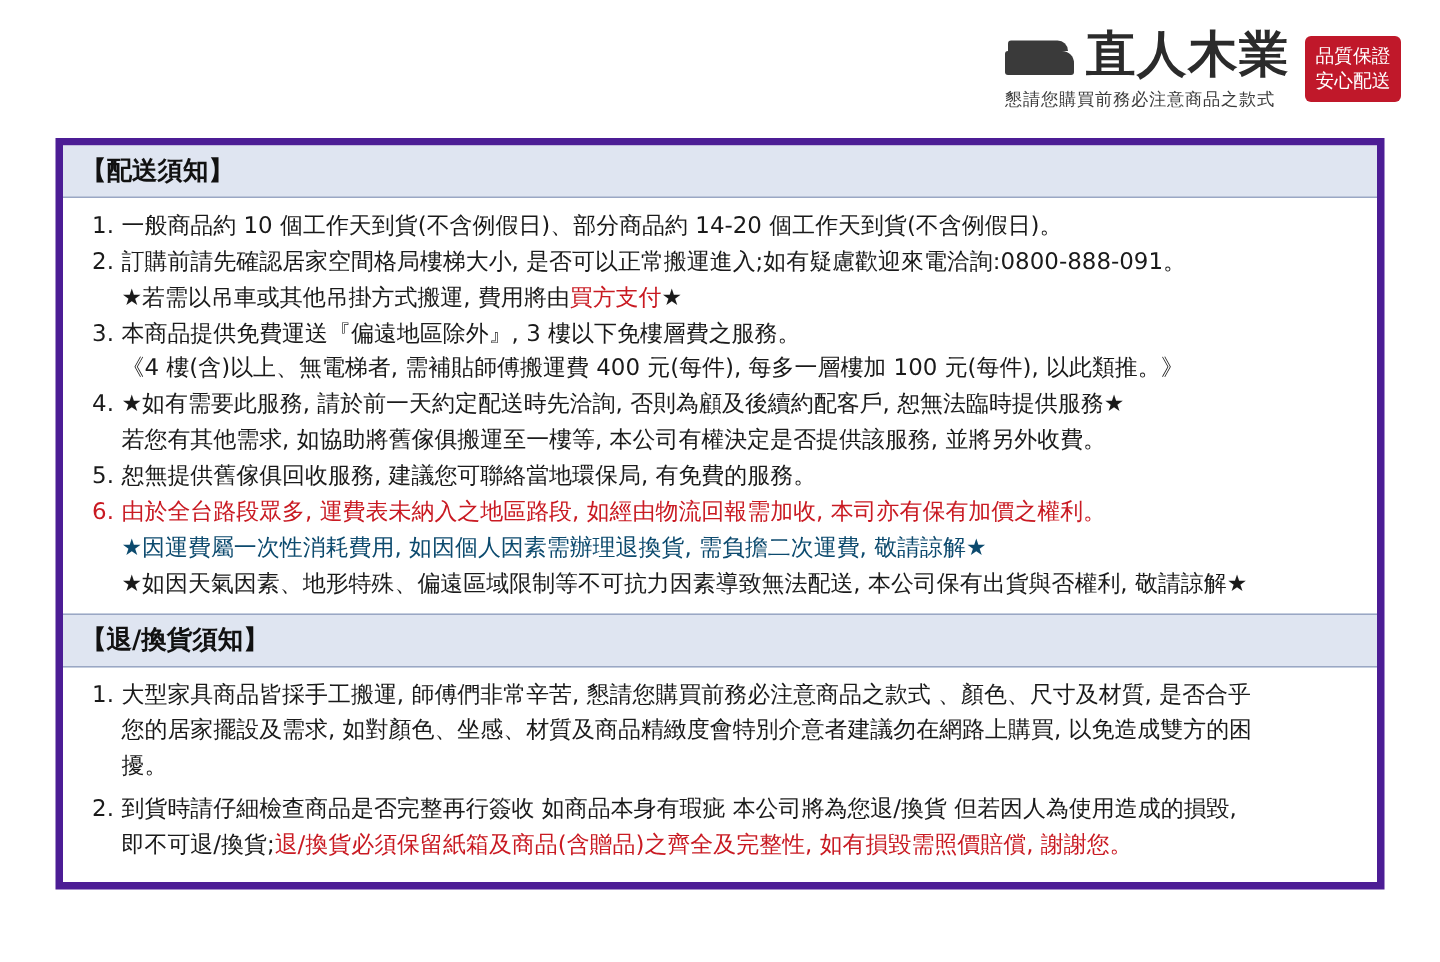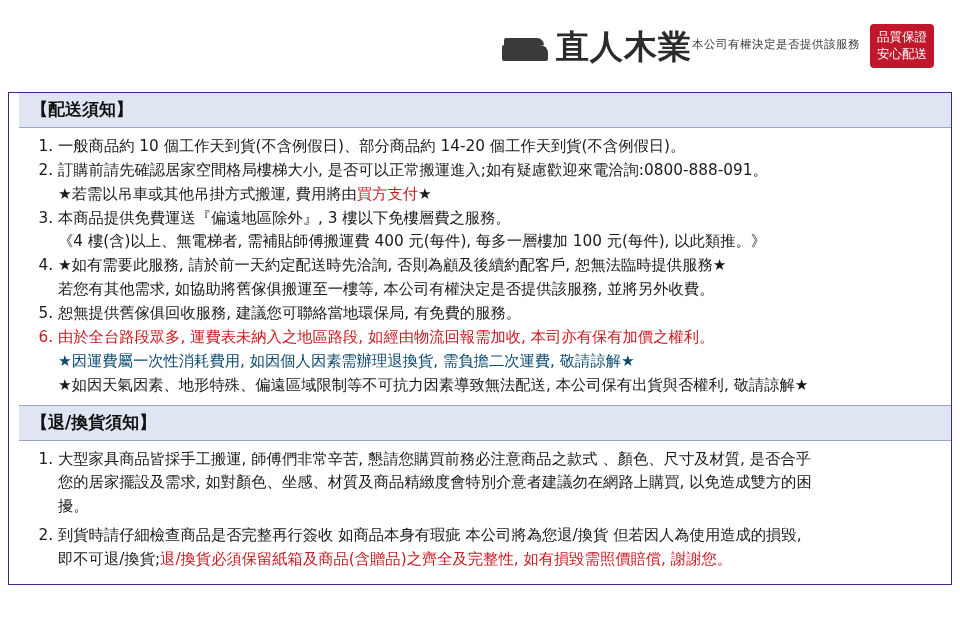--- a/index.html
+++ b/index.html
@@ -24,21 +24,21 @@
     justify-content: flex-end;
     padding-right: 26px;
   }
   .logo-wrap {
     display: flex;
     align-items: center;
     gap: 10px;
   }
   .logo-main {
     display: flex;
-    flex-direction: row;
+    flex-direction: column;
     align-items: flex-start;
   }
   .logo-row {
     display: flex;
     align-items: flex-end;
     gap: 8px;
   }
   .logo-mark {
     width: 46px; height: 30px;
     position: relative;
@@ -69,24 +69,23 @@
     border-radius: 4px;
     padding: 5px 7px 6px 7px;
     font-size: 12.5px;
     line-height: 1.32;
     text-align: center;
   }
 
   
   .frame {
     position: relative;
-    margin: 0 8px;
-    border: 1px solid #4c1d95;
+    margin: 0 37px;
+    border: 5px solid #4c1d95;
     background: #ffffff;
-    padding-left: 10px;
   }
   .section-head {
     background: #dfe5f1;
     border-bottom: 1px solid #9aa7c4;
     padding: 5px 12px 6px 12px;
     font-size: 17px;
     font-weight: bold;
     color: #111111;
   }
   .section-head.second {
@@ -135,21 +134,21 @@
   <div class="header">
     <div class="logo-wrap">
       <div class="logo-main">
         <div class="logo-row">
           <span class="logo-mark">
             <span class="bar b2"></span>
             <span class="bar b1"></span>
           </span>
           <span class="logo-text">直人木業</span>
         </div>
-        <div class="logo-sub">本公司有權決定是否提供該服務</div>
+        <div class="logo-sub">懇請您購買前務必注意商品之款式</div>
       </div>
       <div class="logo-badge">
         <div>品質保證</div>
         <div>安心配送</div>
       </div>
     </div>
   </div>
 
   <div class="frame">
 

